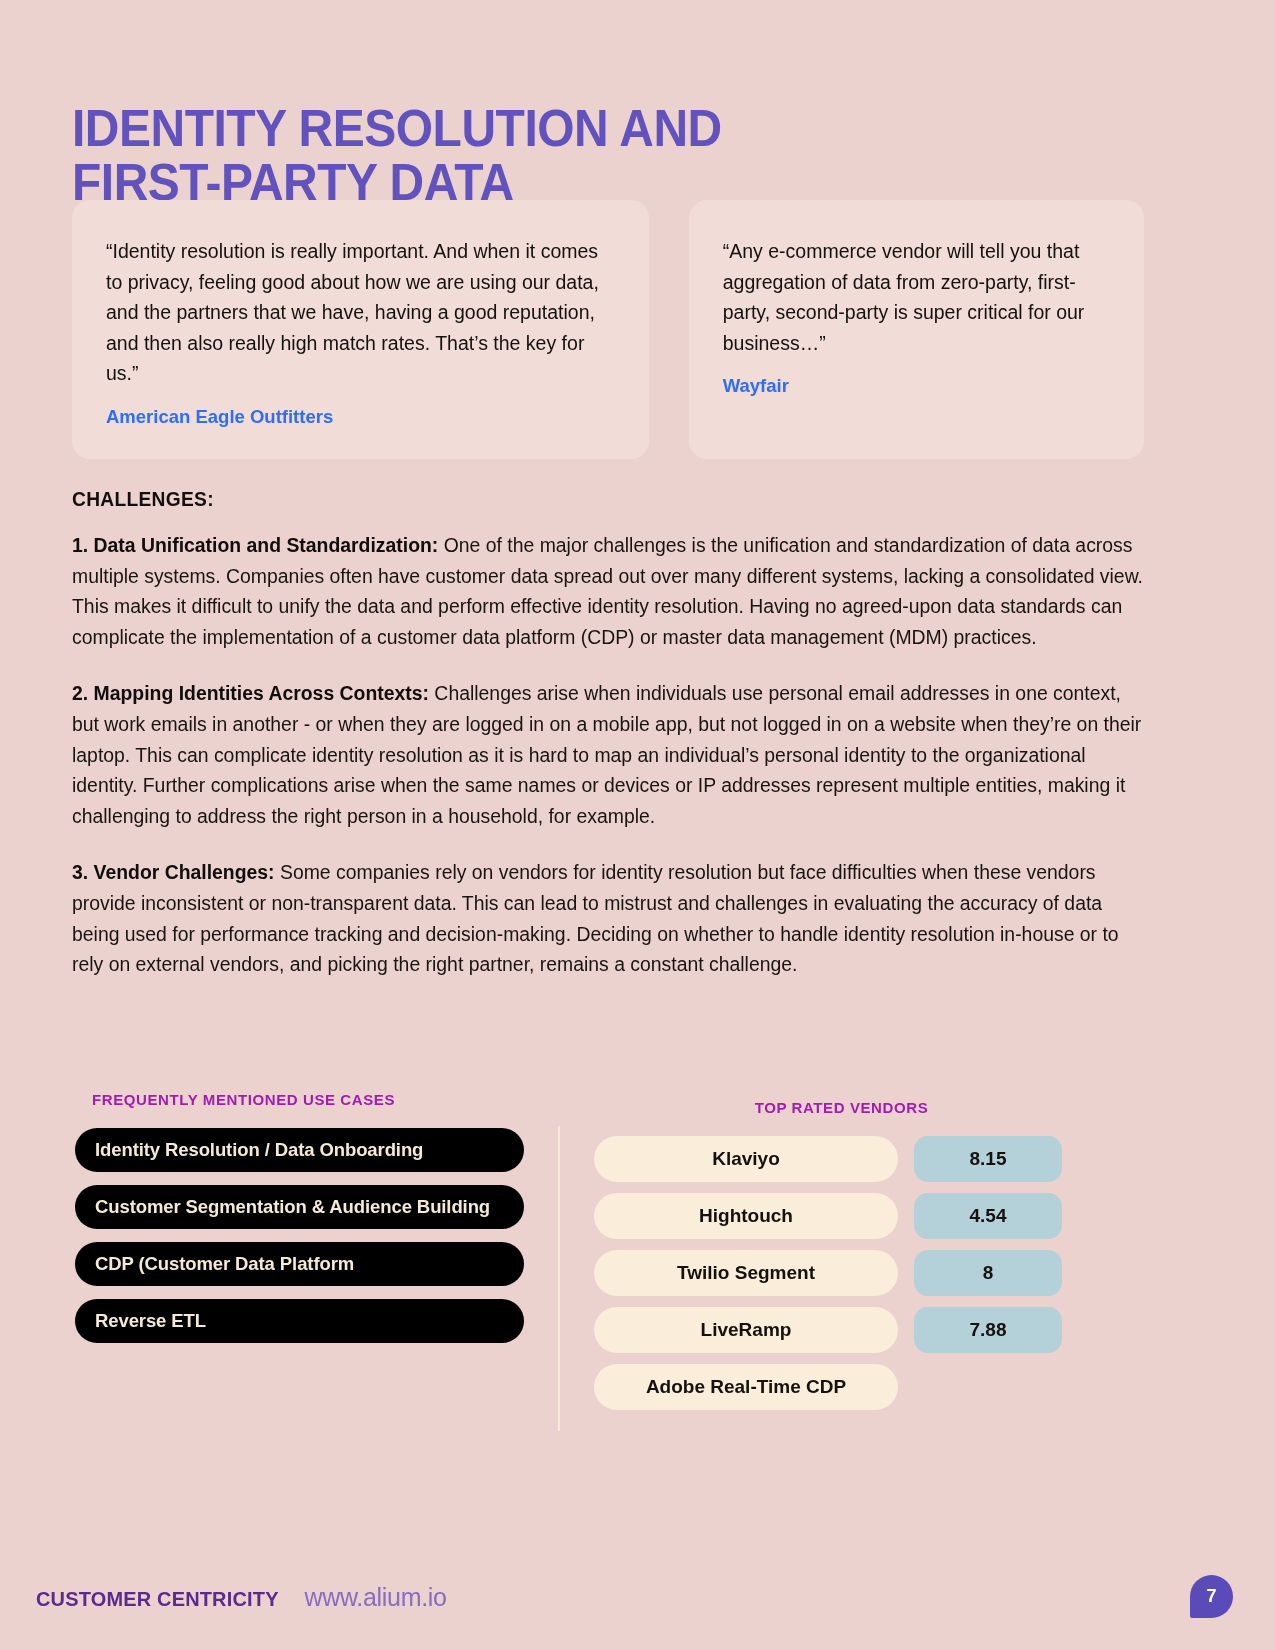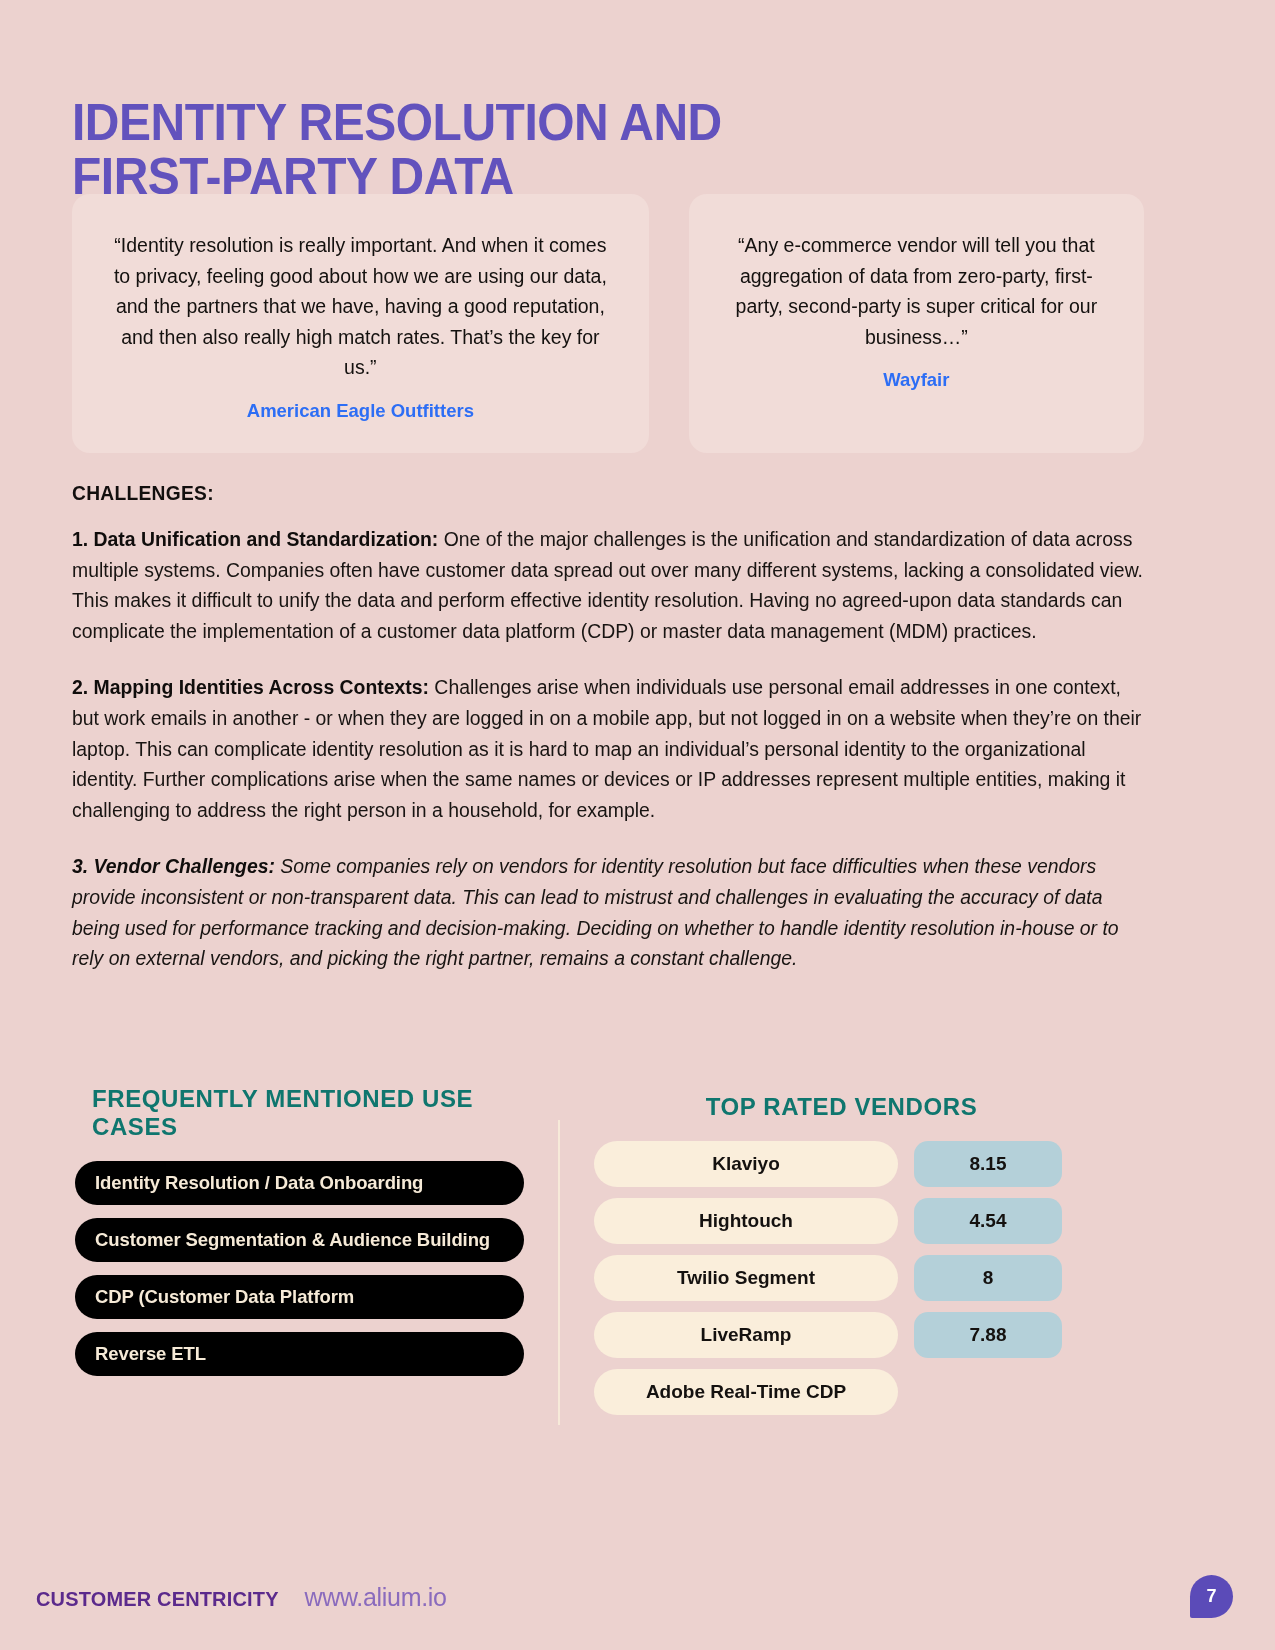--- a/index.html
+++ b/index.html
@@ -11,20 +11,21 @@
     height: 1650px;
     background: #ecd2cf;
     font-family: "Liberation Sans", sans-serif;
     -webkit-font-smoothing: antialiased;
     position: relative;
     overflow: hidden;
   }
   .page {
     position: absolute;
     inset: 0;
+    margin-top: 6px;
   }
 
   
   .page-title {
     position: absolute;
     left: 72px;
     top: 62px;
     width: 900px;
     color: #6252bd;
     font-family: "Liberation Sans Narrow", "Liberation Sans", sans-serif;
@@ -42,21 +43,20 @@
   }
 
   
   .quotes {
     position: absolute;
     left: 72px;
     top: 194px;
     width: 1072px;
     display: flex;
     gap: 40px;
-    text-align: center;
   }
   .quote-card {
     background: #f1dcd8;
     border-radius: 18px;
     padding: 36px 34px 30px 34px;
     box-sizing: border-box;
   }
   .quote-card.left  { width: 583px; }
   .quote-card.right { width: 460px; }
   .quote-text {
@@ -92,21 +92,21 @@
     top: 524px;
     width: 1072px;
   }
   .challenge-para {
     font-size: 19.4px;
     line-height: 30.6px;
     color: #181412;
     margin: 0 0 26px 0;
     text-align: left;
   }
-  .challenge-para:last-child { margin-bottom: 0; font-style: italic; }
+  .challenge-para:last-child { margin-bottom: 0; }
   .challenge-para b {
     font-weight: bold;
     color: #100d0c;
   }
 
   
   .bottom {
     position: absolute;
     left: 0;
     top: 1085px;
@@ -116,22 +116,22 @@
   .divider {
     position: absolute;
     left: 558px;
     top: 35px;
     width: 2px;
     height: 305px;
     background: #f7ead9;
   }
 
   .panel-heading {
-    color: #0f766e;
-    font-size: 24px;
+    color: #a21caf;
+    font-size: 15px;
     font-weight: bold;
     letter-spacing: 0.6px;
     text-transform: uppercase;
     font-family: "Liberation Sans Narrow", "Liberation Sans", sans-serif;
   }
 
   
   .usecases {
     position: absolute;
     left: 75px;

